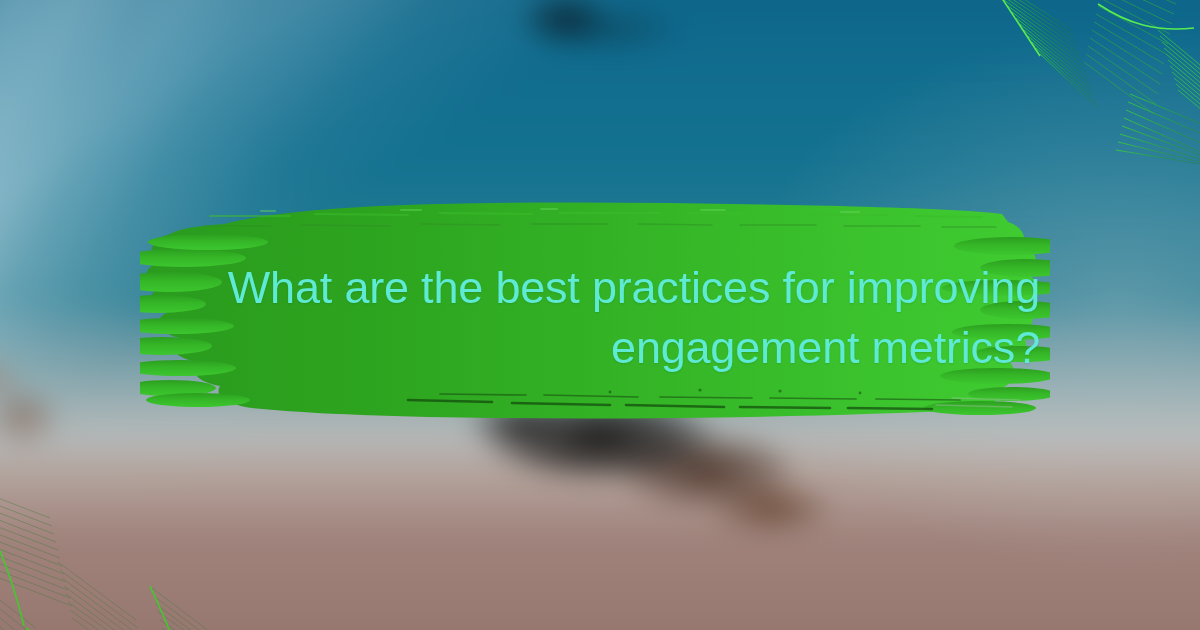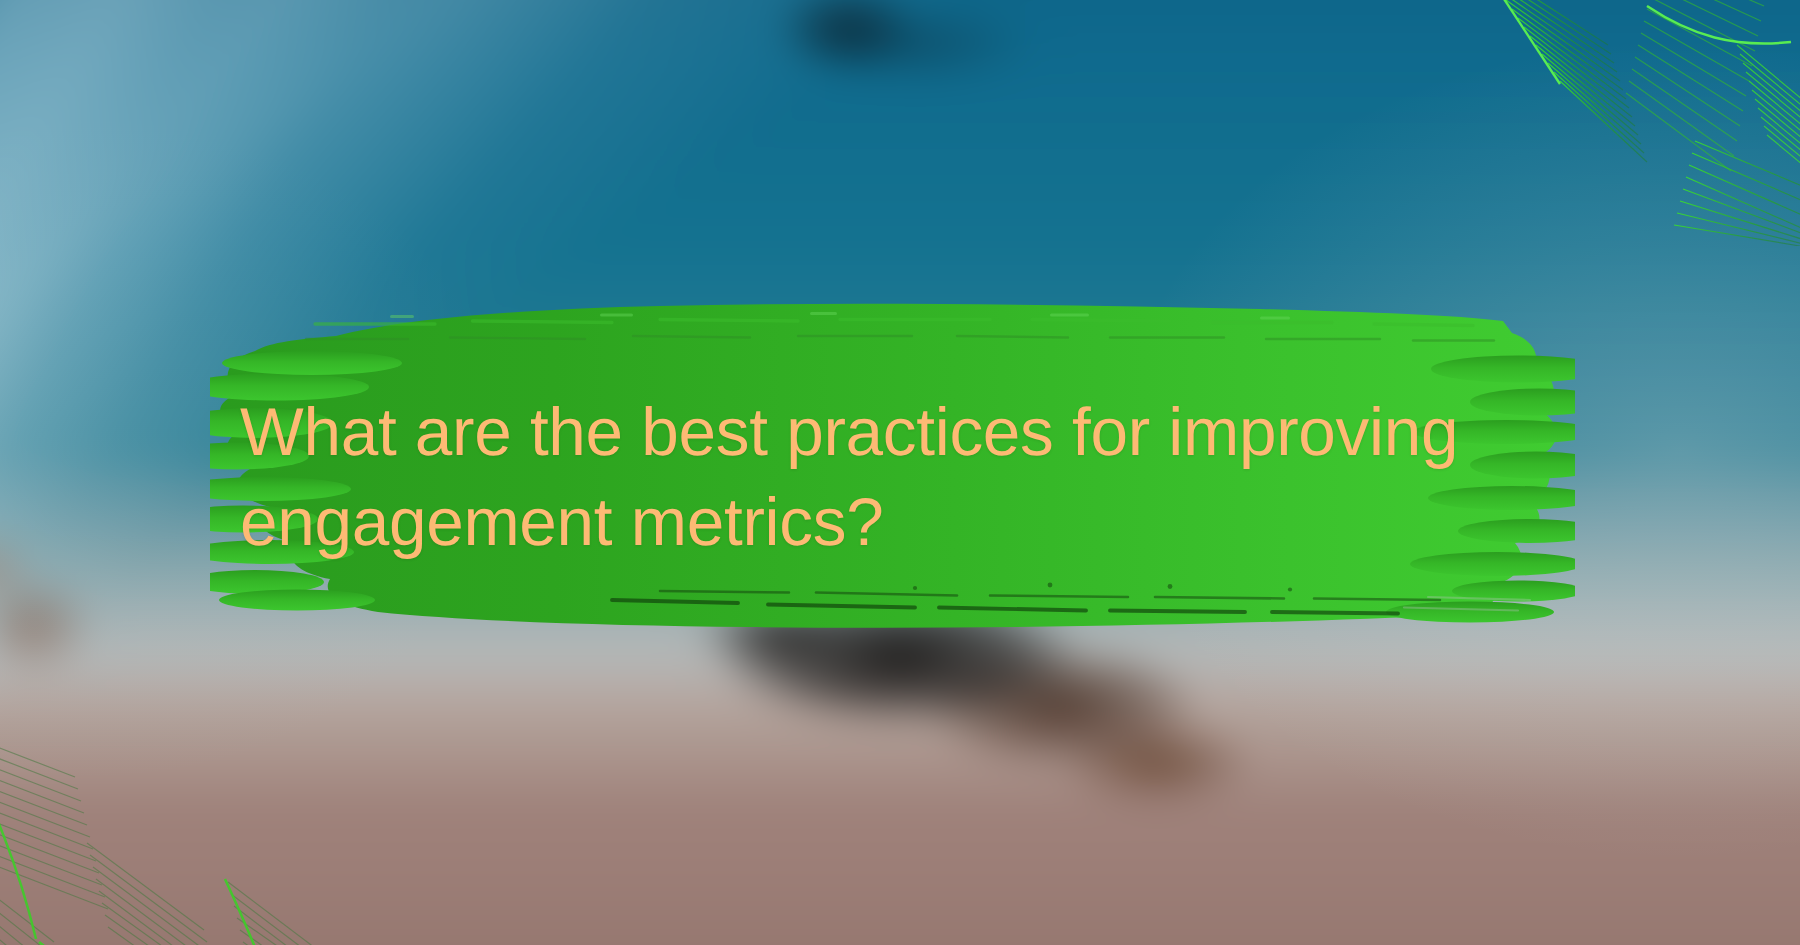--- a/index.html
+++ b/index.html
@@ -78,22 +78,22 @@
     left:140px; top:186px;
     width:910px; height:262px;
   }
   .brush-svg { position:absolute; inset:0; width:100%; height:100%; }
 
   
   .headline {
     position:absolute;
     left:160px; top:258px;
     width:880px;
-    text-align:left;
-    color:#fdba74;
+    text-align:right;
+    color:#5eead4;
     font-family:"Liberation Sans", sans-serif;
     font-size:45px;
     font-weight:400;
     line-height:60px;
     letter-spacing:-0.2px;
     text-rendering:optimizeLegibility;
     white-space:pre-line;
     text-shadow:0 1px 2px rgba(0,0,0,0.10);
   }
 </style>

